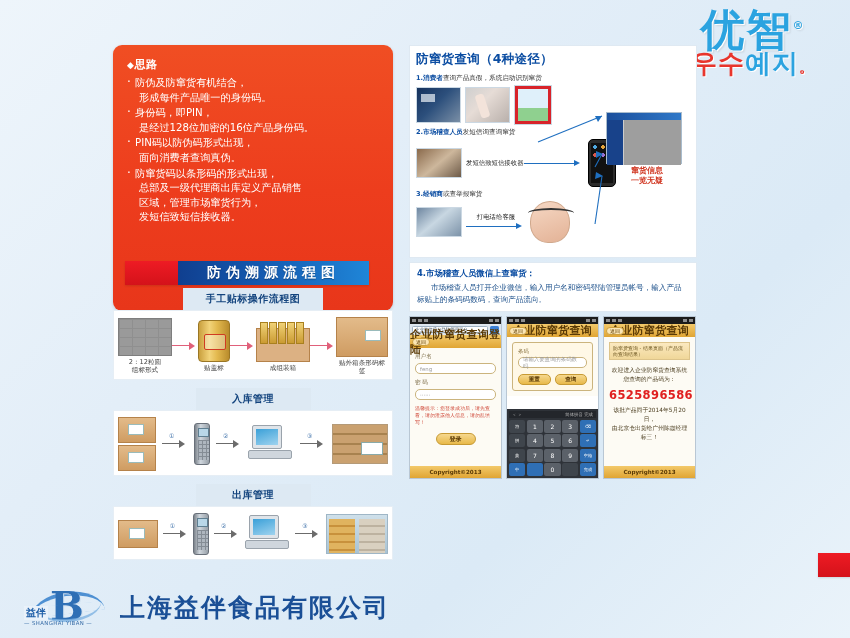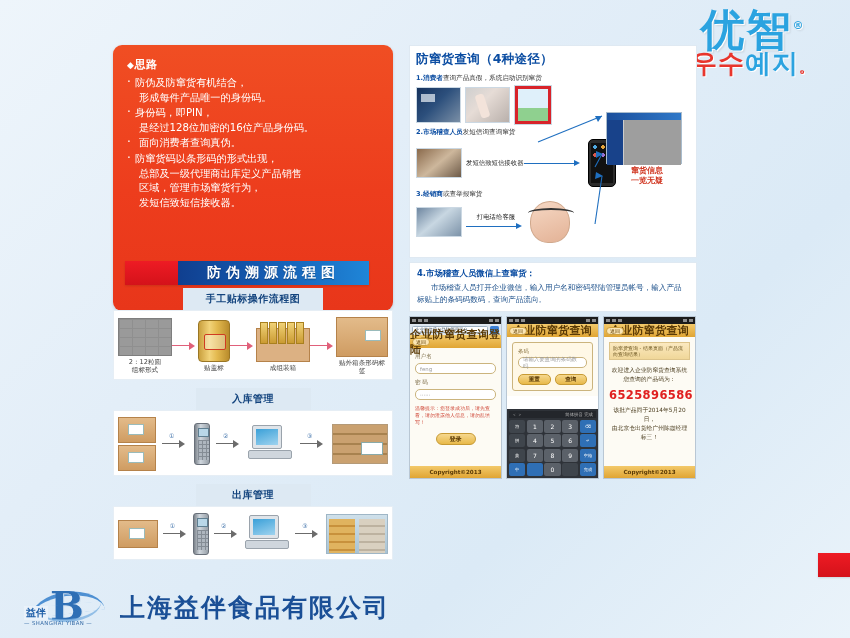--- a/index.html
+++ b/index.html
@@ -237,20 +237,21 @@
     <ul class="idea-list">
       <li>
         <span>防伪及防窜货有机结合，</span>
         <span class="ind">形成每件产品唯一的身份码。</span>
       </li>
       <li>
         <span>身份码，即PIN，</span>
         <span class="ind">是经过128位加密的16位产品身份码。</span>
       </li>
       <li>
+        <span>PIN码以防伪码形式出现，</span>
         <span class="ind">面向消费者查询真伪。</span>
       </li>
       <li>
         <span>防窜货码以条形码的形式出现，</span>
         <span class="ind">总部及一级代理商出库定义产品销售</span>
         <span class="ind">区域，管理市场窜货行为，</span>
         <span class="ind">发短信致短信接收器。</span>
       </li>
     </ul>
   </div>

